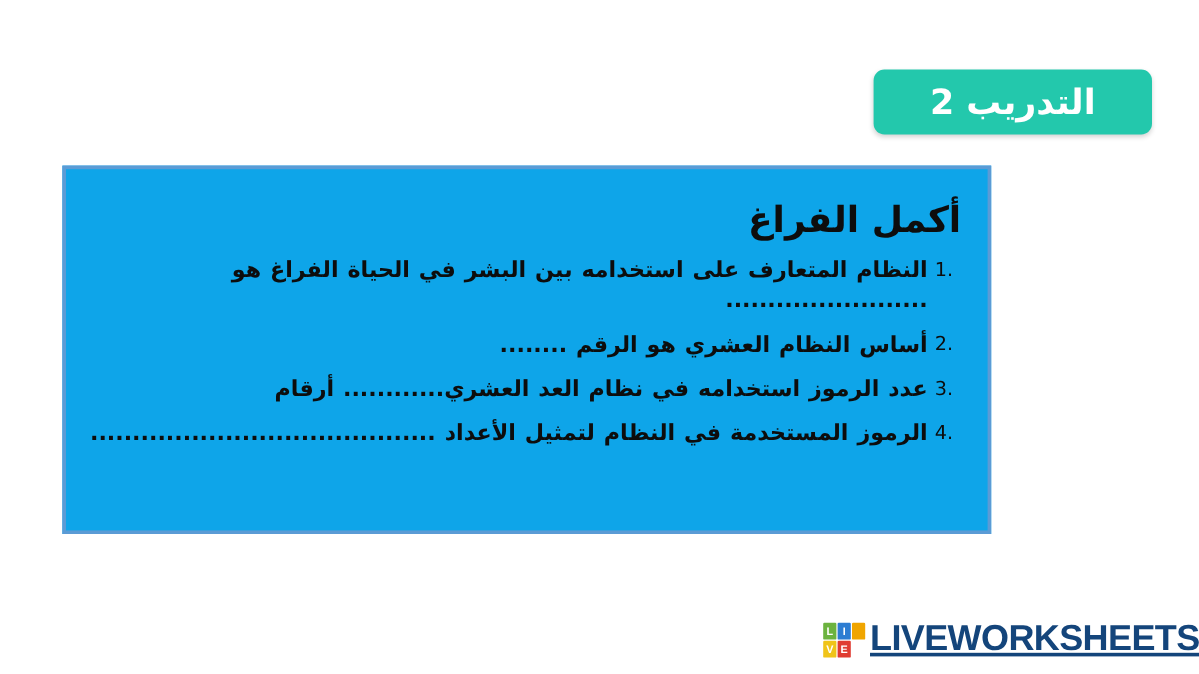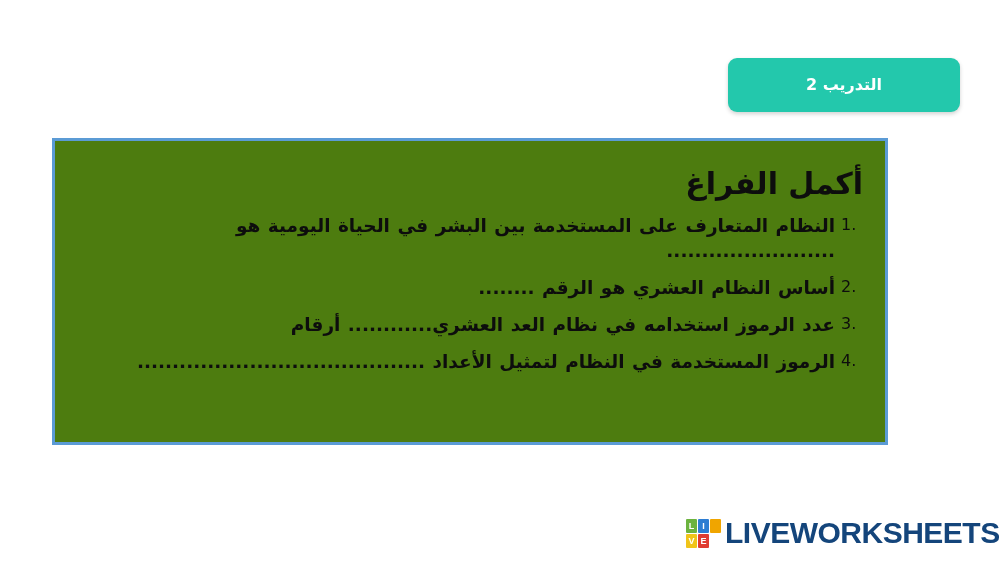--- a/index.html
+++ b/index.html
@@ -30,38 +30,38 @@
     height: 54px;
     background: #23c8ac;
     border-radius: 9px;
     box-shadow: 0 2px 4px rgba(0,0,0,0.18);
     display: flex;
     align-items: center;
     justify-content: center;
   }
   .badge-label {
     color: #ffffff;
-    font-size: 16px;
+    font-size: 29px;
     font-weight: bold;
     line-height: 1;
     letter-spacing: 0.5px;
     direction: rtl;
     white-space: nowrap;
     text-align: center;
   }
 
   
   .exercise-box {
     position: absolute;
     left: 52px;
     top: 138px;
-    width: 836px;
+    width: 774px;
     height: 307px;
     box-sizing: border-box;
-    background: #4d7c0f;
+    background: #0ea5e9;
     border: 3px solid #5b9bd5;
     direction: rtl;
   }
 
   .box-title {
     margin: 26px 22px 0 22px;
     text-align: right;
     font-size: 30px;
     font-weight: bold;
     color: #0d0d0d;
@@ -142,40 +142,41 @@
   .tile-blank { background: transparent; }
 
   .logo-text {
     font-family: "Liberation Sans", sans-serif;
     font-size: 30px;
     font-weight: bold;
     color: #14457b;
     letter-spacing: -0.5px;
     line-height: 1;
     direction: ltr;
+    text-decoration: underline;
   }
 </style>
 </head>
 <body>
 
 <div class="page">
 
   <div class="badge">
     <span class="badge-label">التدريب 2</span>
   </div>
 
   <div class="exercise-box">
 
     <div class="box-title">أكمل الفراغ</div>
 
     <ol class="question-list">
 
       <li class="question-item">
         <span class="q-num">1.</span>
-        <span class="q-text">النظام المتعارف على المستخدمة بين البشر في الحياة اليومية هو ........................</span>
+        <span class="q-text">النظام المتعارف على استخدامه بين البشر في الحياة الفراغ هو ........................</span>
       </li>
 
       <li class="question-item">
         <span class="q-num">2.</span>
         <span class="q-text">أساس النظام العشري هو الرقم ........</span>
       </li>
 
       <li class="question-item">
         <span class="q-num">3.</span>
         <span class="q-text">عدد الرموز استخدامه في نظام العد العشري............ أرقام</span>

